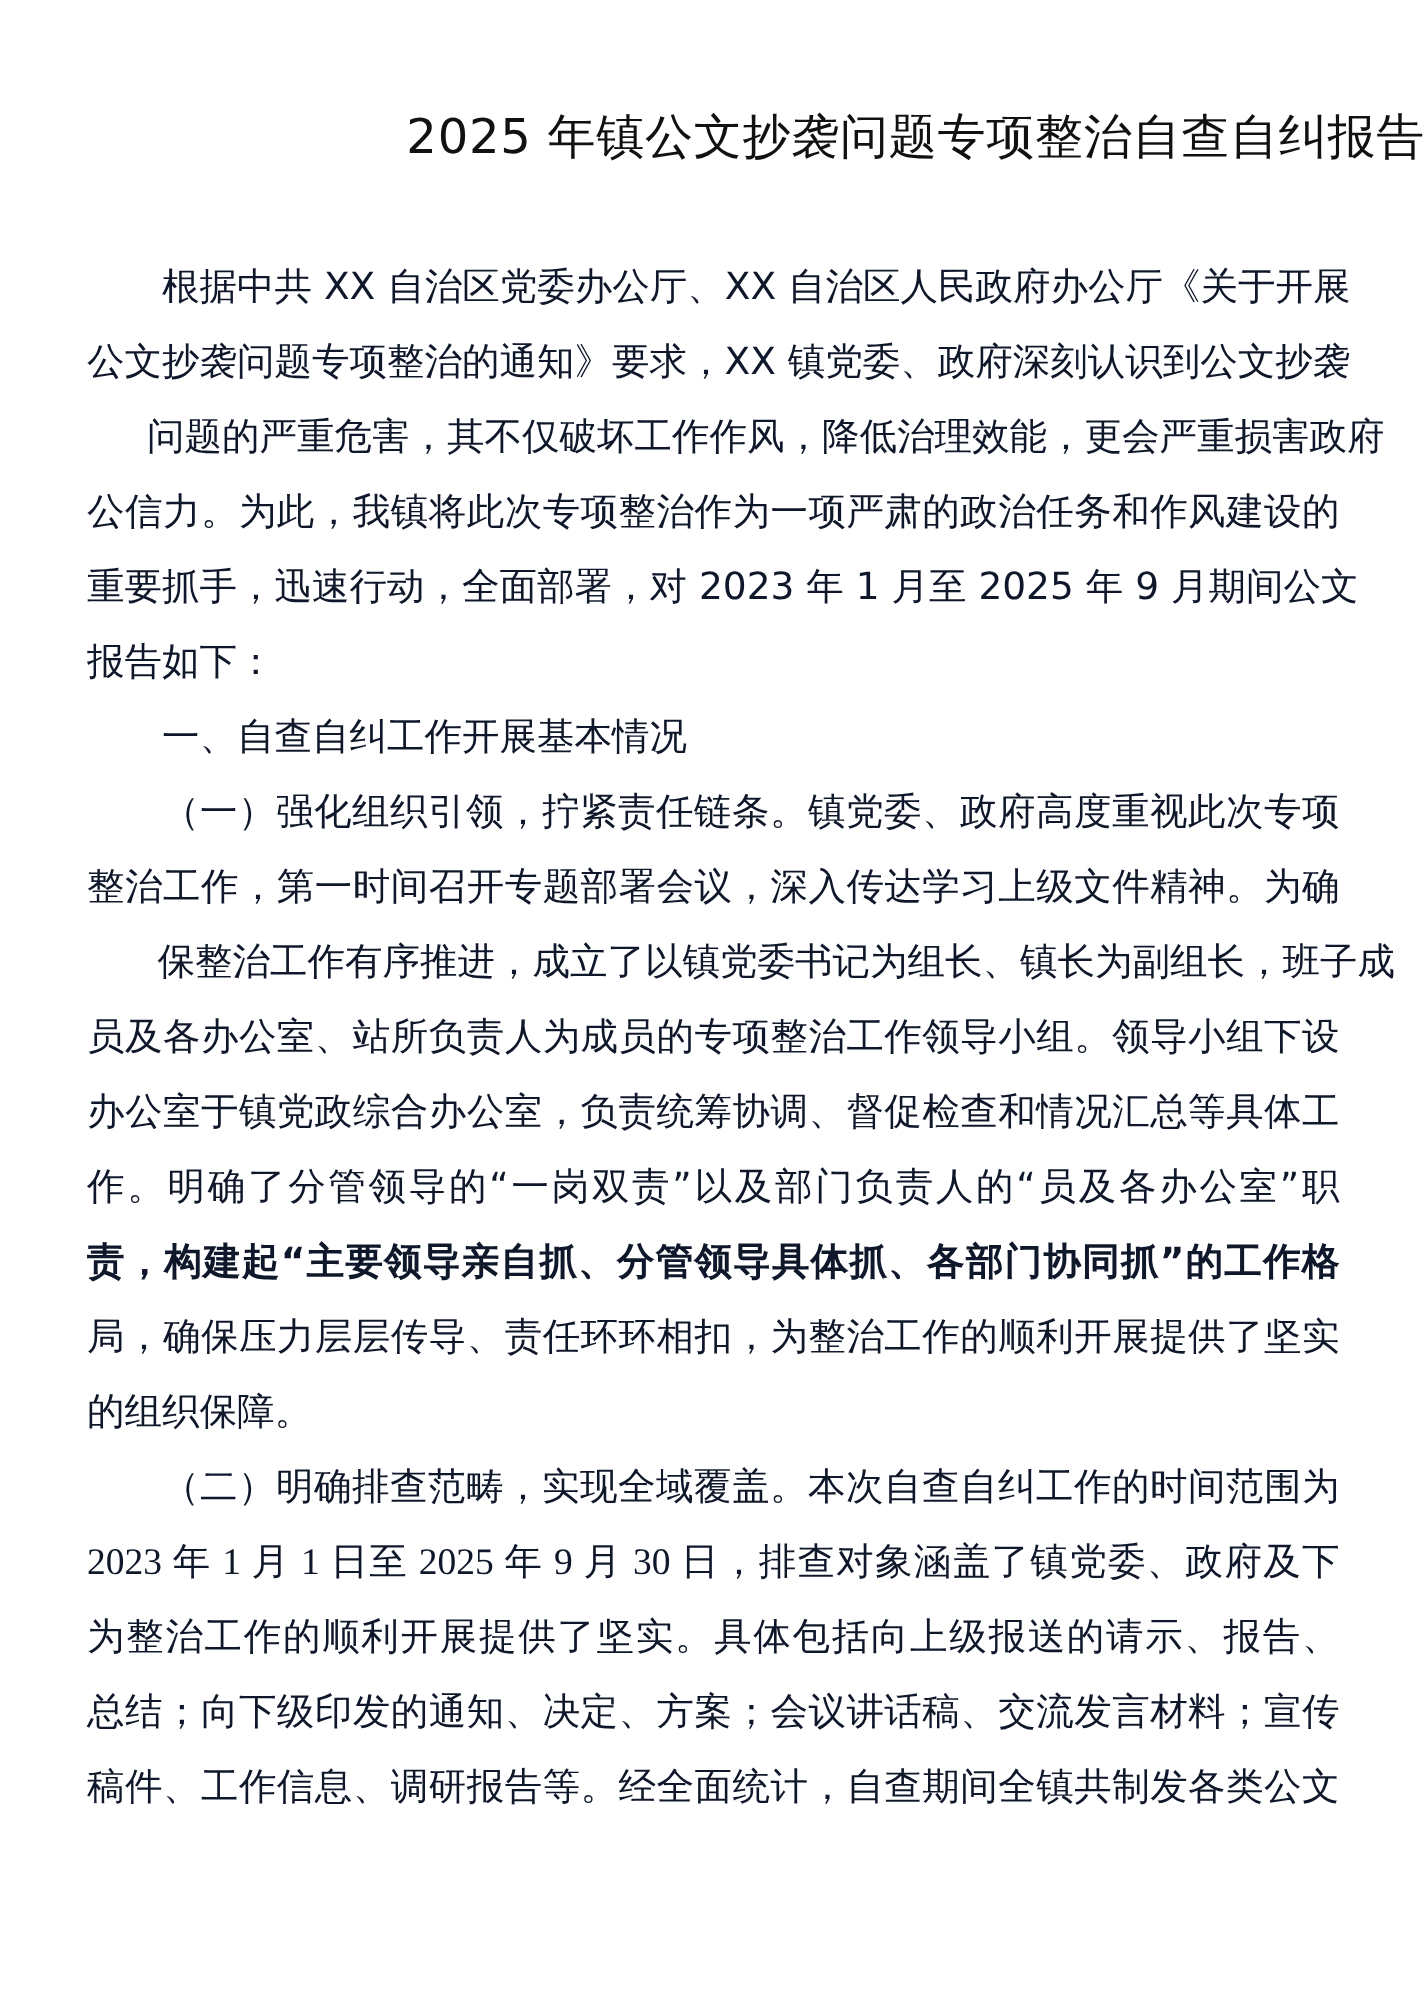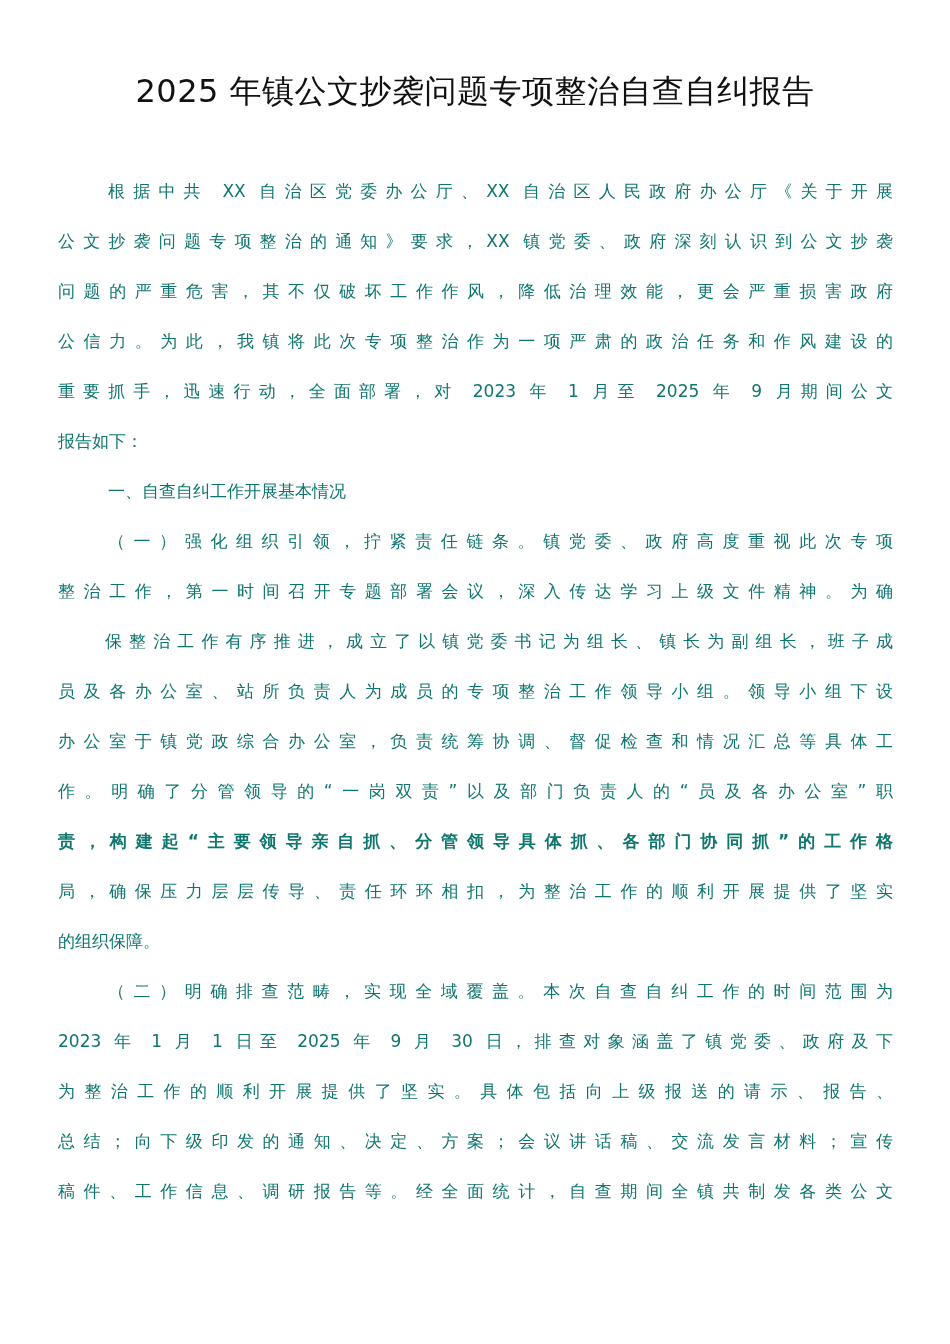--- a/index.html
+++ b/index.html
@@ -21,42 +21,42 @@
       top: 0;
       width: 950px;
       height: 1344px;
       background: #ffffff;
     }
     .doc-title {
       position: absolute;
       left: 0;
       top: 68px;
       width: 950px;
-      text-align: center;
+      text-align: right;
       font-size: 32px;
       line-height: 46px;
       letter-spacing: 0.5px;
       color: #111111;
       white-space: nowrap;
     }
     .body-lines {
       position: absolute;
       left: 58px;
       top: 169px;
       width: 835px;
     }
     .line {
       height: 50px;
       line-height: 44px;
-      font-size: 17px;
+      font-size: 25px;
       white-space: nowrap;
       text-align: justify;
       text-align-last: justify;
       letter-spacing: 0px;
-      color: #0f766e;
+      color: #0f172a;
       overflow: visible;
     }
     .line.indent {
       padding-left: 50px;
     }
     .line.last {
       text-align-last: left;
     }
     .line.heading {
       text-align-last: left;
@@ -64,33 +64,33 @@
   </style>
 </head>
 <body>
 
 <div class="page">
   <div class="doc-title">2025 年镇公文抄袭问题专项整治自查自纠报告</div>
 
   <div class="body-lines">
     <div class="line indent"><span style="white-space: nowrap;">根据中共 XX 自治区党委办公厅、XX 自治区人民政府办公厅《关于开展</span></div>
     <div class="line"><span style="white-space: nowrap;">公文抄袭问题专项整治的通知》要求，XX 镇党委、政府深刻认识到公文抄袭</span></div>
-    <div class="line"><span style="white-space: nowrap;">问题的严重危害，其不仅破坏工作作风，降低治理效能，更会严重损害政府</span></div>
+    <div class="line"><span style="white-space: nowrap; margin-left: 40px;">问题的严重危害，其不仅破坏工作作风，降低治理效能，更会严重损害政府</span></div>
     <div class="line"><span style="white-space: nowrap;">公信力。为此，我镇将此次专项整治作为一项严肃的政治任务和作风建设的</span></div>
     <div class="line"><span style="white-space: nowrap;">重要抓手，迅速行动，全面部署，对 2023 年 1 月至 2025 年 9 月期间公文</span></div>
     <div class="line last"><span style="white-space: nowrap;">报告如下：</span></div>
     <div class="line indent heading"><span style="white-space: nowrap;">一、自查自纠工作开展基本情况</span></div>
     <div class="line indent"><span style="white-space: nowrap;">（一）强化组织引领，拧紧责任链条。镇党委、政府高度重视此次专项</span></div>
     <div class="line"><span style="white-space: nowrap;">整治工作，第一时间召开专题部署会议，深入传达学习上级文件精神。为确</span></div>
     <div class="line"><span style="white-space: nowrap; margin-left: 47px;">保整治工作有序推进，成立了以镇党委书记为组长、镇长为副组长，班子成</span></div>
     <div class="line"><span style="white-space: nowrap;">员及各办公室、站所负责人为成员的专项整治工作领导小组。领导小组下设</span></div>
     <div class="line"><span style="white-space: nowrap;">办公室于镇党政综合办公室，负责统筹协调、督促检查和情况汇总等具体工</span></div>
     <div class="line"><span style="white-space: nowrap;">作。明确了分管领导的“一岗双责”以及部门负责人的“员及各办公室”职</span></div>
     <div class="line"><span style="white-space: nowrap; font-weight: bold;">责，构建起“主要领导亲自抓、分管领导具体抓、各部门协同抓”的工作格</span></div>
     <div class="line"><span style="white-space: nowrap;">局，确保压力层层传导、责任环环相扣，为整治工作的顺利开展提供了坚实</span></div>
     <div class="line last"><span style="white-space: nowrap;">的组织保障。</span></div>
     <div class="line indent"><span style="white-space: nowrap;">（二）明确排查范畴，实现全域覆盖。本次自查自纠工作的时间范围为</span></div>
-    <div class="line"><span style="white-space: nowrap;">2023 年 1 月 1 日至 2025 年 9 月 30 日，排查对象涵盖了镇党委、政府及下</span></div>
+    <div class="line"><span style="white-space: nowrap; font-family: Liberation Serif, serif;">2023 年 1 月 1 日至 2025 年 9 月 30 日，排查对象涵盖了镇党委、政府及下</span></div>
     <div class="line"><span style="white-space: nowrap;">为整治工作的顺利开展提供了坚实。具体包括向上级报送的请示、报告、</span></div>
     <div class="line"><span style="white-space: nowrap;">总结；向下级印发的通知、决定、方案；会议讲话稿、交流发言材料；宣传</span></div>
     <div class="line"><span style="white-space: nowrap;">稿件、工作信息、调研报告等。经全面统计，自查期间全镇共制发各类公文</span></div>
   </div>
 </div>
 
 </body></html>

